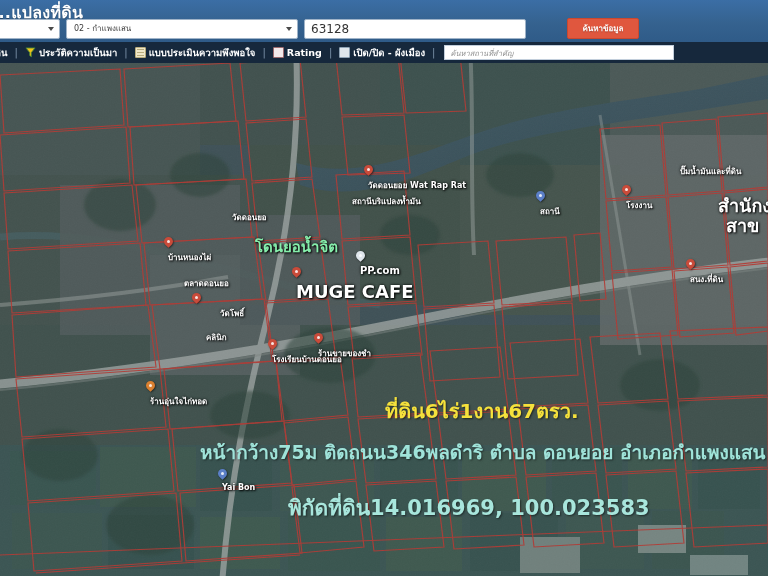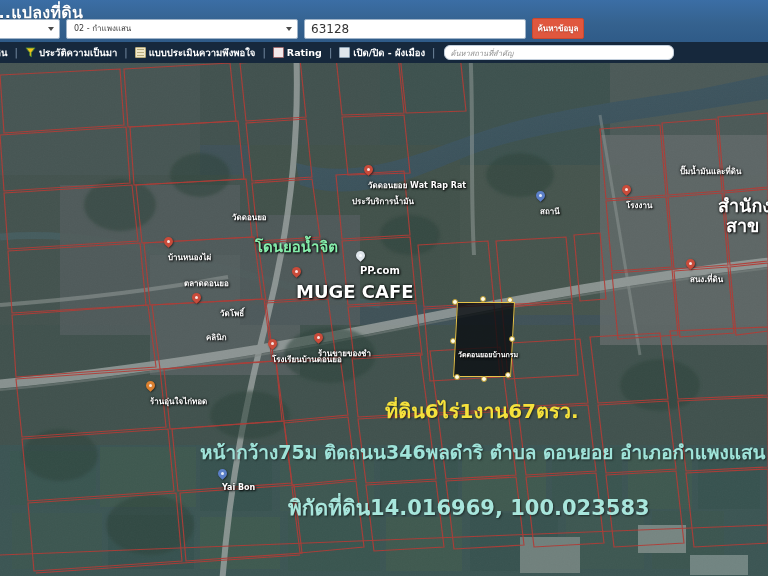--- a/index.html
+++ b/index.html
@@ -40,26 +40,27 @@
     border-left: 3px solid transparent; border-right: 3px solid transparent;
     border-top: 4px solid #4a4a4a;
   }
   .txtbox {
     width: 222px; height: 20px; background: #fff;
     border: 1px solid #9fb3c8; border-radius: 2px;
     font-size: 12px; color: #333; padding: 0 6px;
     display: flex; align-items: center;
   }
   .search-btn {
-    width: 52px; height: 21px; background: #e0573e;
+    width: 72px; height: 21px; background: #e0573e;
     border: 1px solid #c9482f; border-radius: 2px;
     color: #fff; font-size: 8px; font-weight: bold;
     display: flex; align-items: center; justify-content: center;
     cursor: pointer; white-space: nowrap;
     text-shadow: 0 1px 1px rgba(0,0,0,.25);
+    margin-left: 35px;
   }
 
   
   .nav-bar {
     position: absolute; left: 0; top: 42px; width: 768px; height: 21px;
     background: #16283c;
     display: flex; align-items: center; z-index: 40;
     padding-left: 0; overflow: hidden;
   }
   .nav-inner { display: flex; align-items: center; margin-left: -18px; white-space: nowrap; }
@@ -73,21 +74,21 @@
   .ico-funnel { }
   .ico-doc { background: #efe7c8; border: 1px solid #b9ac7c; border-radius: 1px; }
   .ico-doc::after {
     content: ""; position: absolute; left: 1px; top: 1px; right: 1px; height: 1px;
     background: #b9ac7c; box-shadow: 0 3px 0 #b9ac7c, 0 6px 0 #b9ac7c;
   }
   .ico-rating { background: #f3e9ea; border: 1px solid #9d6a6d; border-radius: 1px; }
   .ico-square { background: #dfe6ec; border: 1px solid #8ea2b4; border-radius: 1px; }
   .nav-search {
     width: 230px; height: 15px; background: #ffffff;
-    border: 1px solid #c2cedb; border-radius: 6px;
+    border: 1px solid #c2cedb; border-radius: 0;
     font-size: 7.5px; color: #8f8f8f; font-style: italic;
     display: flex; align-items: center; padding: 0 5px;
     margin-left: 4px;
   }
 
   
   .map {
     position: absolute; left: 0; top: 55px; width: 768px; height: 521px;
     background: #3f5257; overflow: hidden; z-index: 1;
   }
@@ -328,21 +329,21 @@
     </svg>
 
     <div id="poi-layer">
         <div class="pin" style="left: 292px; top: 212px; --pc: #c94b3a;"></div>
         <div class="poi poi-label lg" style="left: 296px; top: 226px;">MUGE CAFE</div>
         <div class="pin" style="left: 356px; top: 196px; --pc: #dfe6ec;"></div>
         <div class="poi poi-label md" style="left: 360px; top: 210px;">PP.com</div>
         <div class="poi poi-label tan" style="left: 255px; top: 180px;">โดนยอน้ำจิต</div>
         <div class="pin" style="left: 364px; top: 110px; --pc: #c94b3a;"></div>
         <div class="poi poi-label" style="left: 368px; top: 124px;">วัดดอนยอย Wat Rap Rat</div>
-        <div class="poi poi-label" style="left: 352px; top: 140px;">ประวีบริการน้ำมัน</div>
+        <div class="poi poi-label" style="left: 352px; top: 140px;">สถานีบริแปลงท้ำมัน</div>
         <div class="poi poi-label lg" style="left: 718px; top: 136px;">สำนักงา</div>
         <div class="poi poi-label lg" style="left: 726px; top: 156px;">สาข</div>
         <div class="poi poi-label" style="left: 680px; top: 110px;">ปั๊มน้ำมันและที่ดิน</div>
         <div class="pin" style="left: 146px; top: 326px; --pc: #d98030;"></div>
         <div class="poi poi-label" style="left: 150px; top: 340px;">ร้านอุ่นใจไก่ทอด</div>
         <div class="pin" style="left: 218px; top: 414px; --pc: #5b7fc7;"></div>
         <div class="poi poi-label" style="left: 222px; top: 428px;">Yai Bon</div>
         <div class="pin" style="left: 164px; top: 182px; --pc: #c94b3a;"></div>
         <div class="poi poi-label" style="left: 168px; top: 196px;">บ้านหนองไผ่</div>
         <div class="poi poi-label" style="left: 232px; top: 156px;">วัดดอนยอ</div>
@@ -355,32 +356,20 @@
         <div class="poi poi-label" style="left: 196px; top: 252px; margin-left: 24px;">วัดโพธิ์</div>
         <div class="poi poi-label" style="left: 206px; top: 276px;">คลินิก</div>
         <div class="pin" style="left: 686px; top: 204px; --pc: #c94b3a;"></div>
         <div class="poi poi-label" style="left: 690px; top: 218px;">สนง.ที่ดิน</div>
         <div class="pin" style="left: 622px; top: 130px; --pc: #c94b3a;"></div>
         <div class="poi poi-label" style="left: 626px; top: 144px;">โรงงาน</div>
         <div class="pin" style="left: 536px; top: 136px; --pc: #5b7fc7;"></div>
         <div class="poi poi-label" style="left: 540px; top: 150px;">สถานี</div>
       </div>
 
-    <div class="parcel">
-      <div class="parcel-poly"></div>
-      <div class="vtx" style="left:-3px;  top:-3px;"></div>
-      <div class="vtx" style="left:25px;  top:-6px;"></div>
-      <div class="vtx" style="left:52px;  top:-5px;"></div>
-      <div class="vtx" style="left:54px;  top:34px;"></div>
-      <div class="vtx" style="left:50px;  top:70px;"></div>
-      <div class="vtx" style="left:26px;  top:74px;"></div>
-      <div class="vtx" style="left:-1px;  top:72px;"></div>
-      <div class="vtx" style="left:-5px;  top:36px;"></div>
-      <div class="parcel-name">วัดดอนยอยบ้านกรม</div>
-    </div>
 
     <div class="annot annot-yellow">ที่ดิน6ไร่1งาน67ตรว.</div>
     <div class="annot annot-line2">หน้ากว้าง75ม ติดถนน346พลดำริ ตำบล ดอนยอย อำเภอกำแพงแสน นครปฐม</div>
     <div class="annot annot-line3">พิกัดที่ดิน14.016969, 100.023583</div>
   </div>
 
   <div class="header-bar">
     <div class="page-title">...แปลงที่ดิน</div>
 
     <div class="ctrl-row">

